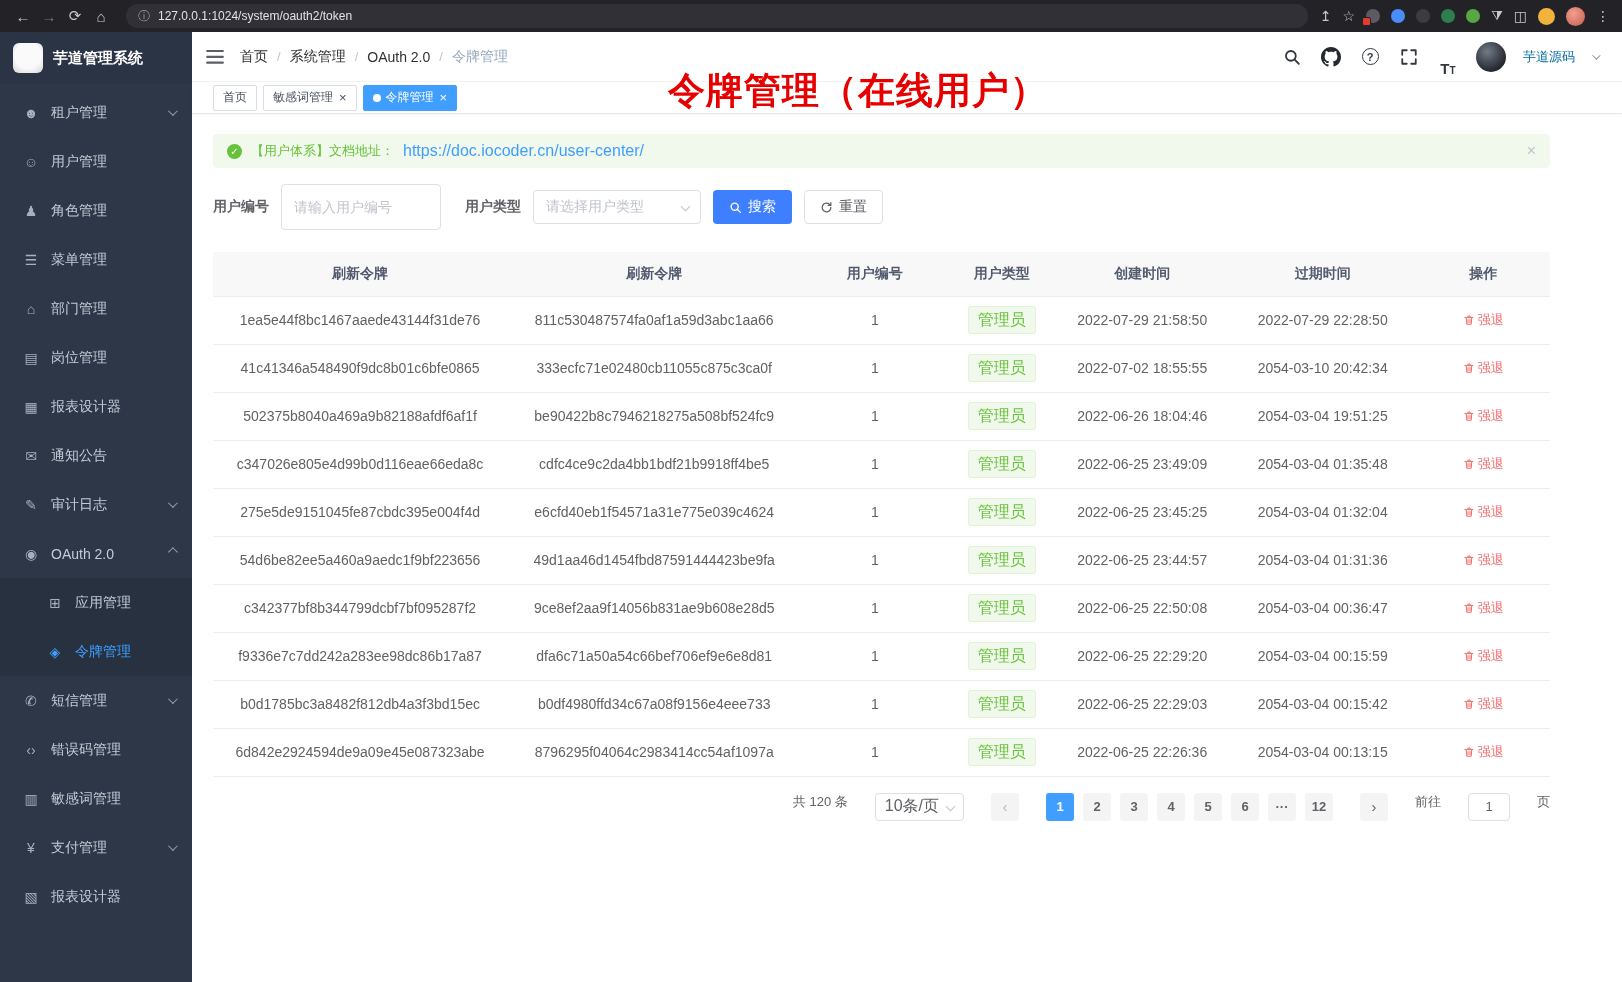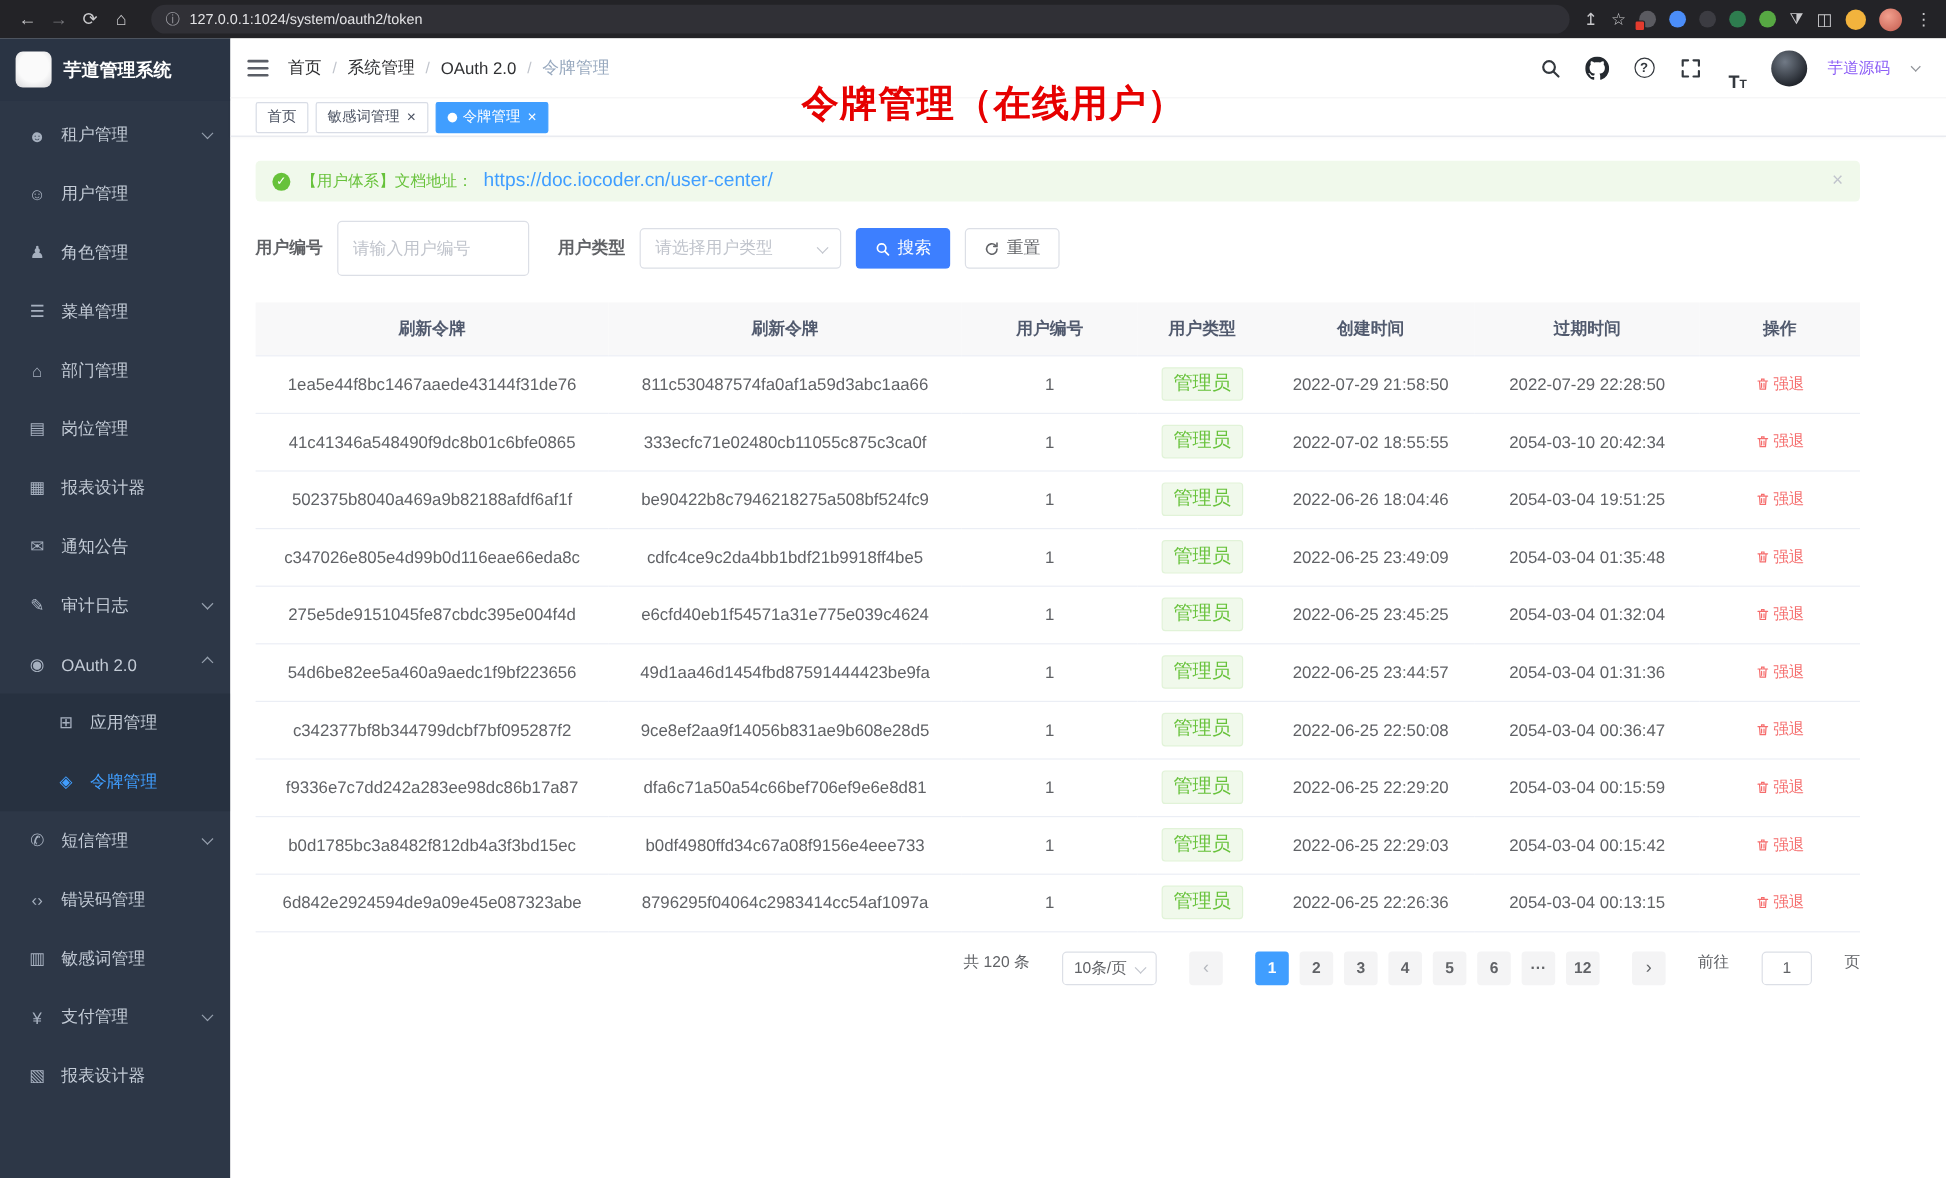--- a/index.html
+++ b/index.html
@@ -50,21 +50,21 @@
   .breadcrumb{display:flex;align-items:center;gap:9px;font-size:14px;}
   .bc-item{color:#303133;}
   .bc-item.last{color:#97a8be;}
   .bc-sep{color:#c0c4cc;font-size:13px;}
   .nav-right{margin-left:auto;display:flex;align-items:center;gap:17px;}
   .nav-icon{display:flex;align-items:center;justify-content:center;width:22px;height:22px;cursor:pointer;color:#33383e;}
   .help-circle{width:17px;height:17px;border:1.8px solid #33383e;border-radius:50%;display:flex;align-items:center;justify-content:center;font-size:11px;font-weight:700;color:#33383e;}
   .font-icon{font-weight:700;font-size:15px;color:#33383e;margin-top:23px;}
   .font-icon small{font-size:10px;}
   .avatar{width:30px;height:30px;border-radius:50%;background:radial-gradient(circle at 38% 32%,#717a86,#23272e 72%);flex-shrink:0;}
-  .user-name{font-size:13px;color:#8b5cf6;}
+  .user-name{font-size:13px;color:#0369a1;}
   .user-caret{width:6px;height:6px;border-right:1.4px solid #909399;border-bottom:1.4px solid #909399;transform:rotate(45deg) translateY(-2px);}
 
   
   .tabbar{height:32px;display:flex;align-items:center;gap:6px;padding:0 21px;border-bottom:1px solid #e4e7ed;box-shadow:0 1px 3px rgba(0,0,0,.04);flex-shrink:0;}
   .tab{height:26px;display:flex;align-items:center;gap:5px;border:1px solid #d8dce5;background:#fff;color:#495060;font-size:12px;padding:0 9px;cursor:pointer;border-radius:2px;}
   .tab.active{background:#409eff;border-color:#409eff;color:#fff;}
   .tab-dot{width:8px;height:8px;border-radius:50%;background:#fff;display:inline-block;}
   .tab-close{font-size:13px;line-height:1;margin-left:1px;}
 
   
@@ -88,30 +88,30 @@
   .btn-reset{background:#fff;color:#606266;border-color:#dcdfe6;}
 
   table{width:100%;border-collapse:collapse;table-layout:fixed;}
   thead th{background:#f8f8f9;height:44px;font-size:14px;font-weight:700;color:#515a6e;text-align:center;border-bottom:1px solid #ebeef5;}
   tbody td{height:48px;font-size:14px;color:#606266;text-align:center;border-bottom:1px solid #ebeef5;overflow:hidden;white-space:nowrap;}
   .tag{display:inline-block;padding:3px 9px;background:#f0f9eb;border:1px solid #e1f3d8;color:#67c23a;border-radius:3px;font-size:16px;line-height:1.3;}
   .action-link{color:#f56c6c;font-size:13px;display:inline-flex;align-items:center;gap:3px;cursor:pointer;}
   .action-icon{display:flex;align-items:center;}
 
   .pagination{display:flex;align-items:flex-start;justify-content:flex-end;gap:27px;margin-top:16px;color:#606266;font-size:13px;}
-  .page-size{height:28px;border:1px solid #dcdfe6;border-radius:4px;padding:0 24px 0 9px;display:flex;align-items:center;position:relative;font-size:13px;color:#606266;cursor:pointer;}
+  .page-size{height:28px;border:1px solid #dcdfe6;border-radius:4px;padding:0 24px 0 9px;display:flex;align-items:center;position:relative;font-size:16px;color:#606266;cursor:pointer;}
   .page-size .sel-caret{top:9px;right:9px;}
   .page-btn{min-width:28px;height:28px;padding:0 4px;background:#f4f4f5;border-radius:3px;display:inline-flex;align-items:center;justify-content:center;font-size:13px;color:#606266;cursor:pointer;font-weight:600;}
   .page-btn.active{background:#409eff;color:#fff;}
   .page-btn.nav{font-size:15px;font-weight:400;}
   .page-btn.disabled{color:#b4b7bd;}
   .pages-wrap{display:flex;align-items:center;gap:9px;}
   .goto-input{width:42px;height:28px;border:1px solid #dcdfe6;border-radius:4px;text-align:center;font-size:13px;color:#606266;outline:none;font-family:inherit;}
 
-  .annotation{position:absolute;left:668px;top:66px;font-size:31px;font-weight:800;color:#e60000;letter-spacing:1px;z-index:40;white-space:nowrap;}
+  .annotation{position:absolute;left:668px;top:66px;font-size:37px;font-weight:800;color:#e60000;letter-spacing:1px;z-index:40;white-space:nowrap;}
 </style>
 </head>
 <body>
 
 <div class="browser-bar">
   <span class="b-btn">←</span>
   <span class="b-btn dim">→</span>
   <span class="b-btn">⟳</span>
   <span class="b-btn">⌂</span>
   <div class="url-pill">

